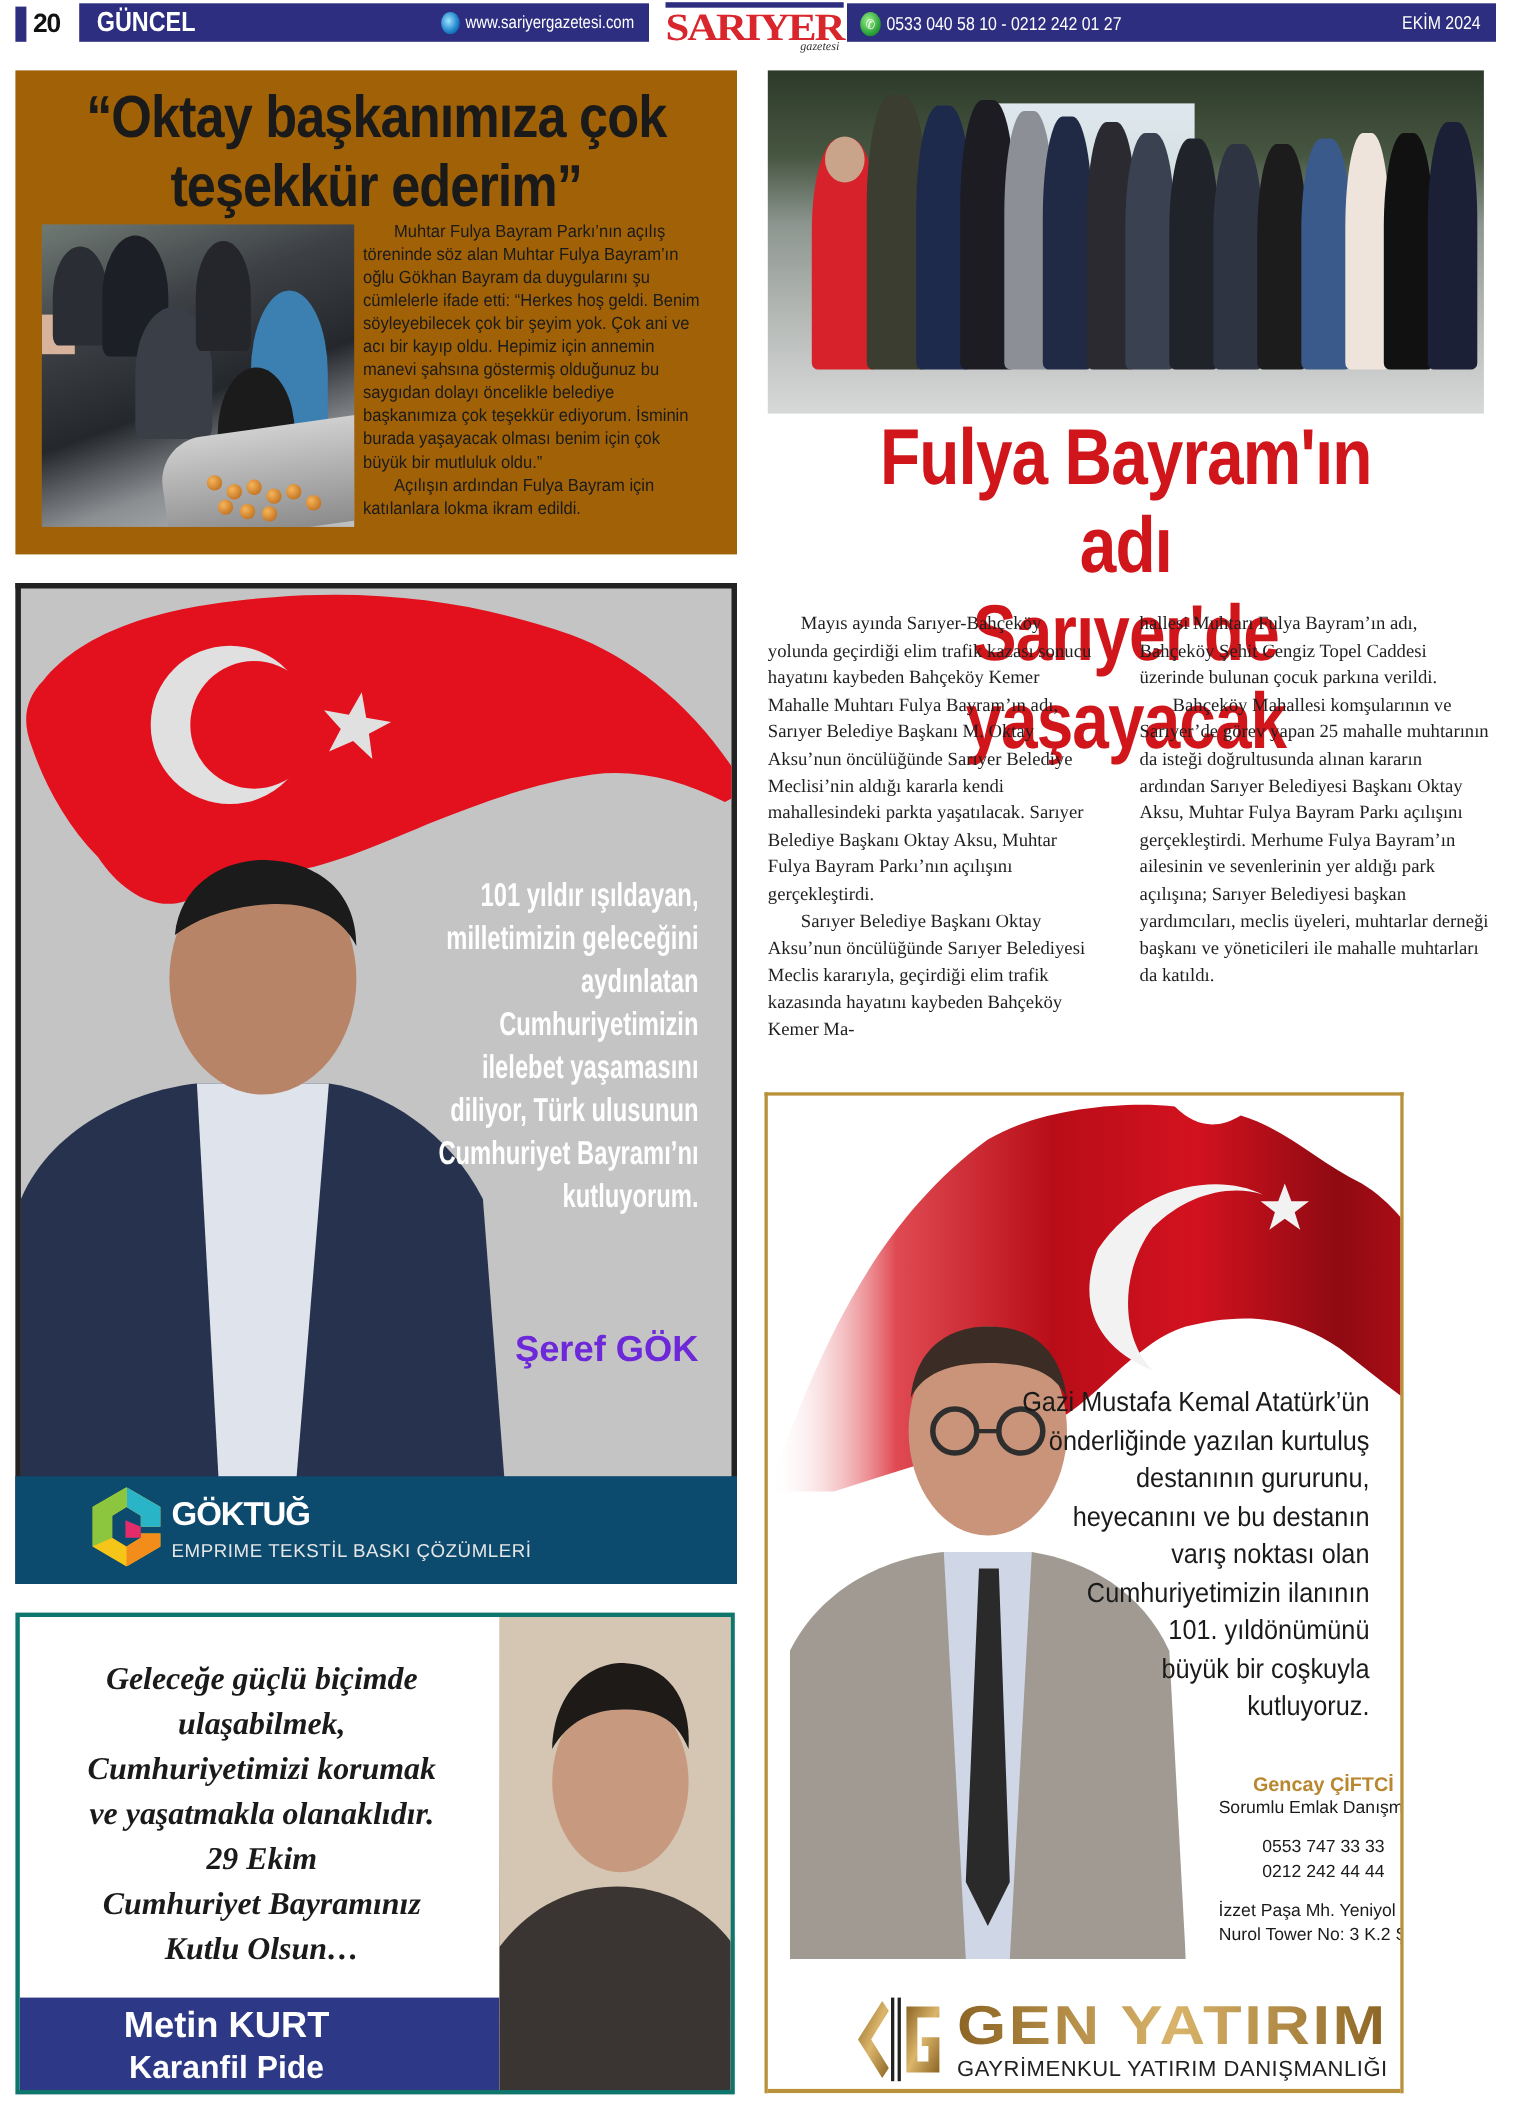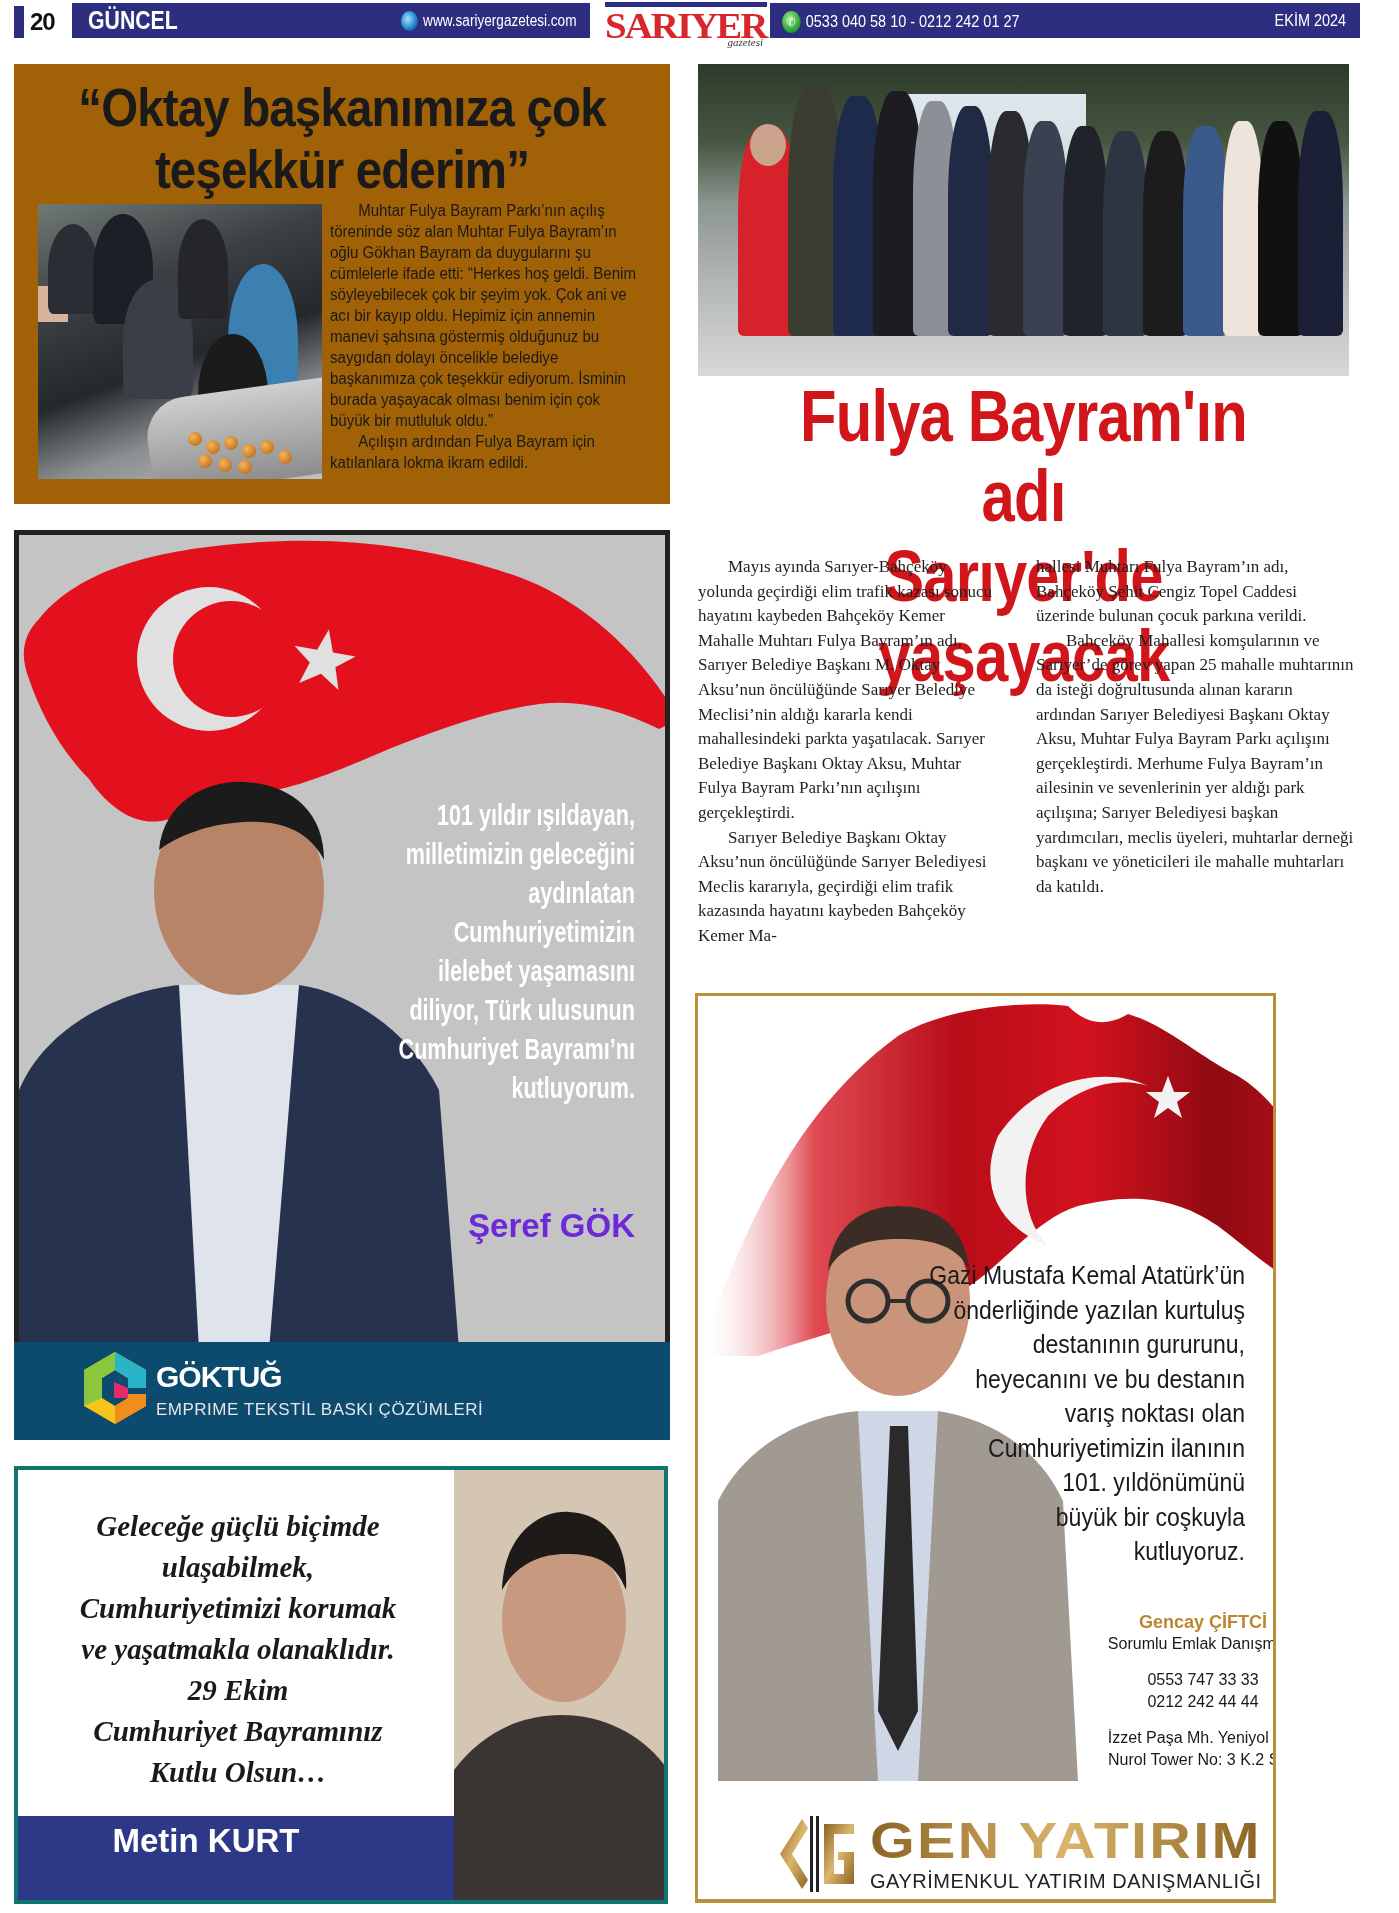--- a/index.html
+++ b/index.html
@@ -199,20 +199,21 @@
     <div>Geleceğe güçlü biçimde</div>
     <div>ulaşabilmek,</div>
     <div>Cumhuriyetimizi korumak</div>
     <div>ve yaşatmakla olanaklıdır.</div>
     <div>29 Ekim</div>
     <div>Cumhuriyet Bayramınız</div>
     <div>Kutlu Olsun…</div>
   </div>
   <div class="kurt-band">
     <div class="kurt-name">Metin KURT</div>
+    <div class="kurt-biz">Karanfil Pide</div>
   </div>
   <svg class="kurt-photo" viewBox="0 0 214 434">
     <rect width="214" height="434" fill="#d4c6b2"></rect>
     <path d="M0,434 L0,300 C30,260 70,245 107,245 C150,245 190,265 214,300 L214,434 Z" fill="#3a3432"></path>
     <ellipse cx="110" cy="150" rx="62" ry="82" fill="#c79a80"></ellipse>
     <path d="M48,120 C50,60 90,40 115,42 C150,44 175,70 172,120 C160,90 140,84 112,84 C85,84 62,95 48,120 Z" fill="#1d1a18"></path>
   </svg>
 </div>
 
 <div class="ad-gen">

